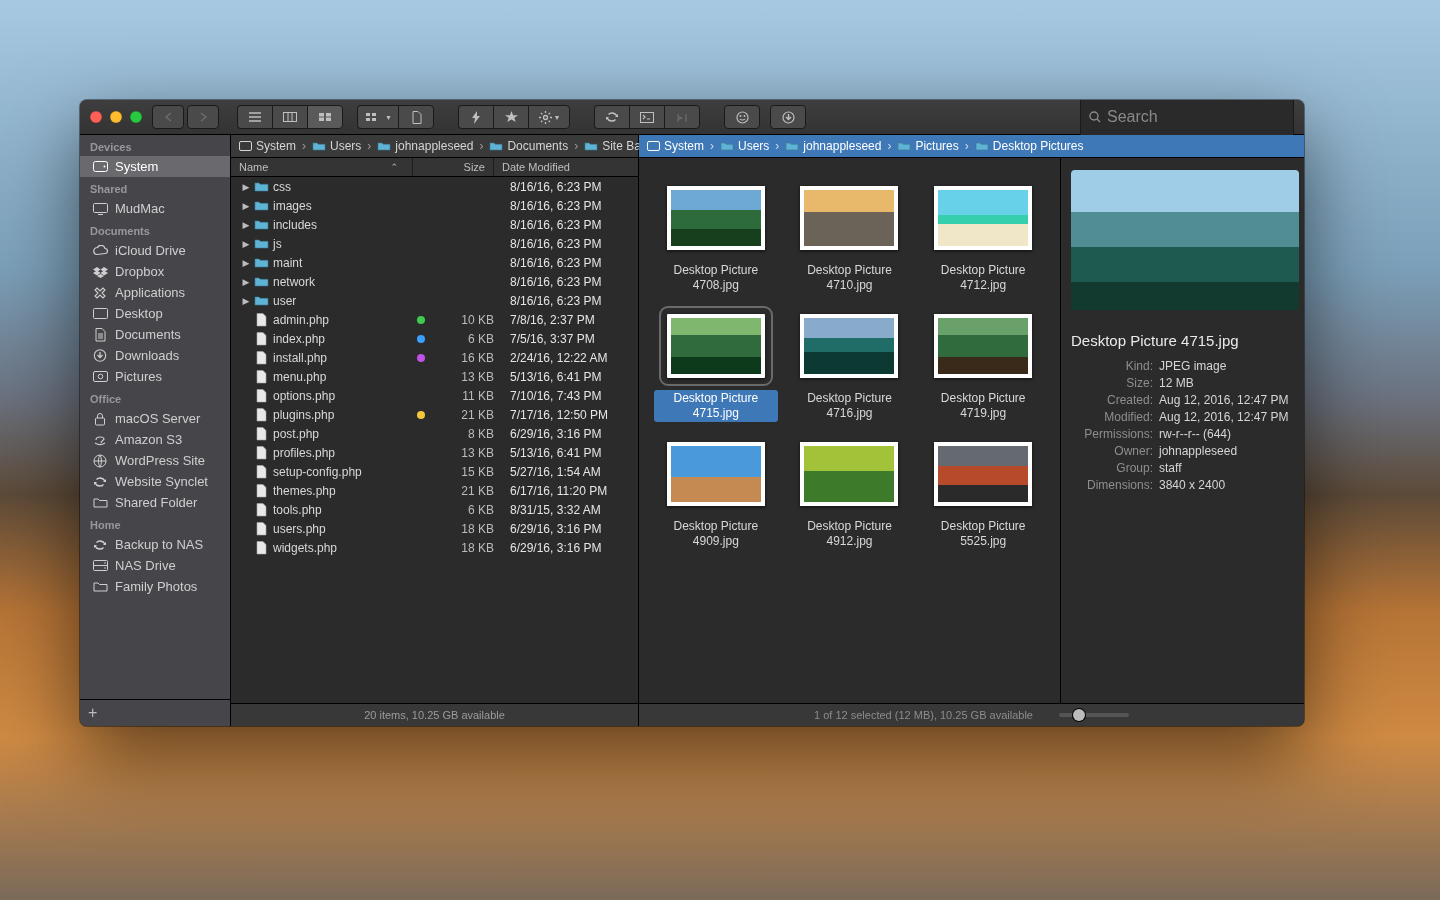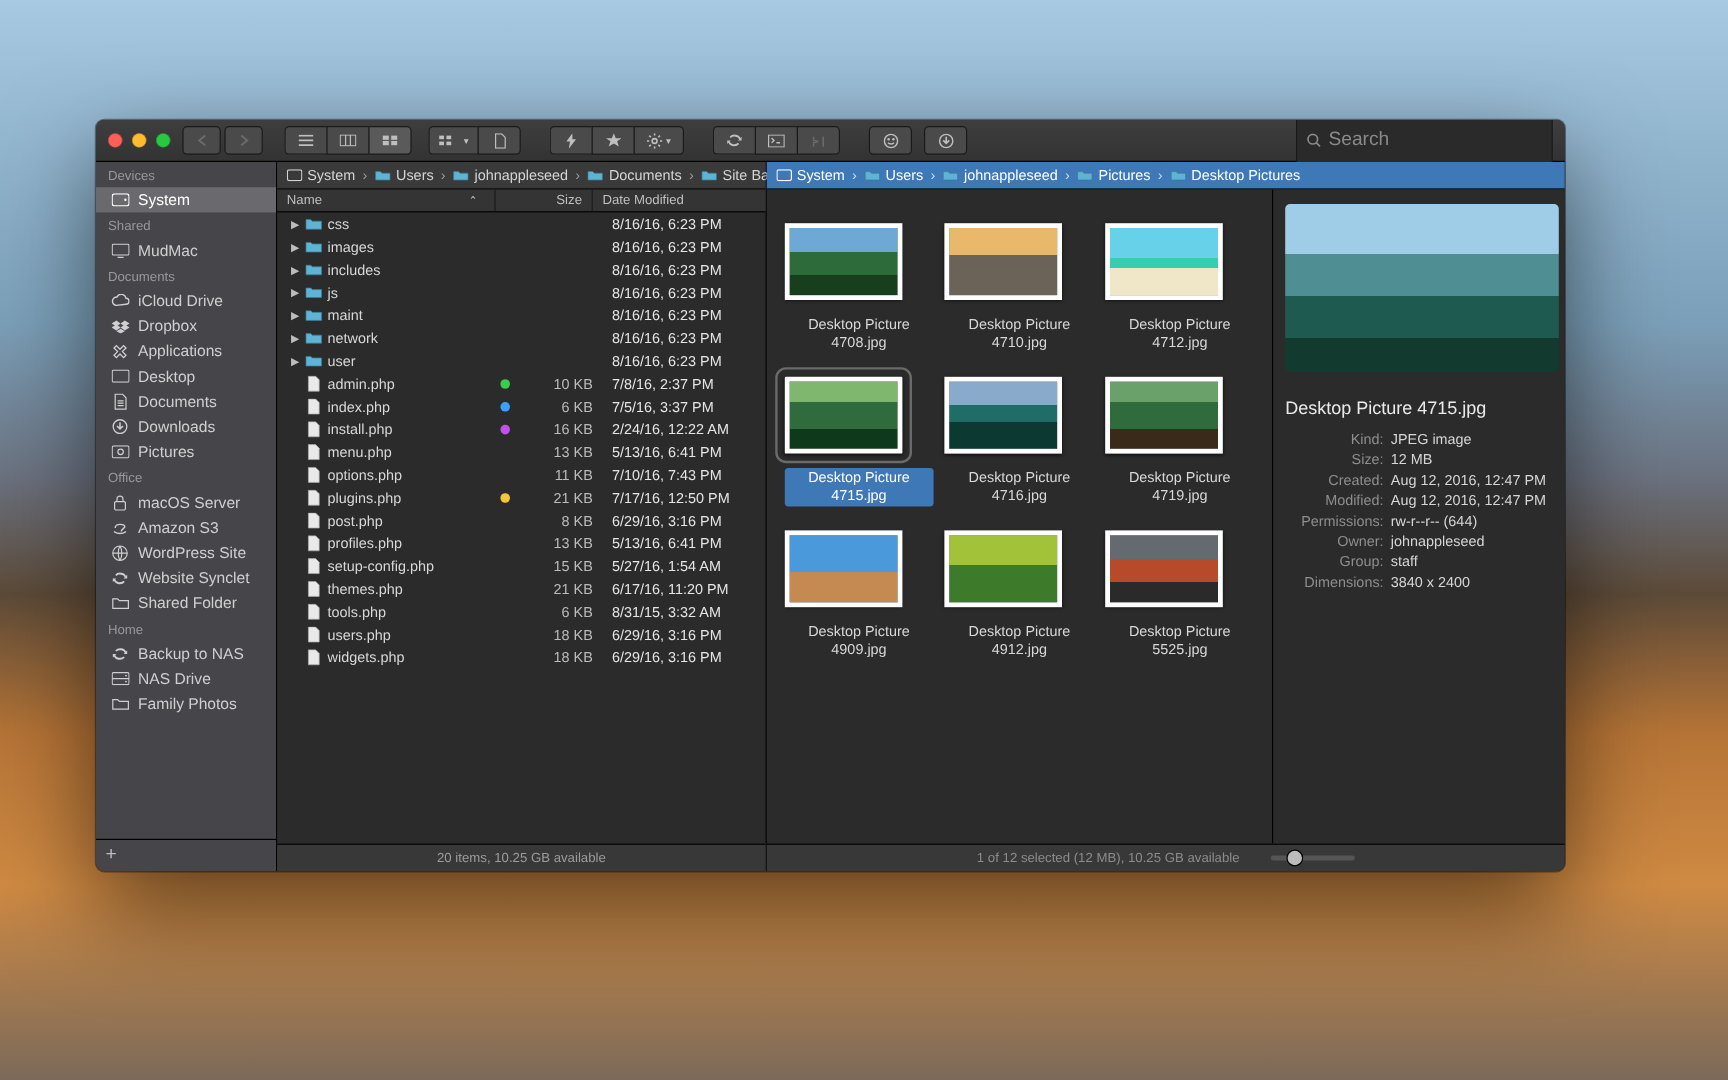--- a/index.html
+++ b/index.html
@@ -19,21 +19,21 @@
 .seg .pill:last-child{border-radius:0 4px 4px 0;border-right-width:1px}
 .pill.active{background:#5a5a5a}
 .toolgap{width:10px}
 .pill.sq{width:34px}
 .pill.wide{width:40px}
 .spacer{flex:1}
 .search{width:196px;height:22px;background:#2a2a2a;border:1px solid #1a1a1a;border-radius:4px;display:flex;align-items:center;color:#8a8a8a;font-size:16px;padding:12px 8px;gap:6px}
 .body{flex:1;display:flex;min-height:0}
 .sidebar{width:150px;background:#46464a;border-right:1px solid #000;color:#cfcfd1;font-size:13px;overflow:hidden;display:flex;flex-direction:column}
 .side-scroll{flex:1;overflow:hidden}
-.grouphdr{font-size:11px;color:#98989c;padding:6px 10px 3px;font-weight:400}
+.grouphdr{font-size:11px;color:#98989c;padding:6px 10px 3px;font-weight:700}
 .sideitem{display:flex;align-items:center;gap:7px;padding:3px 10px 3px 12px;cursor:default;white-space:nowrap}
 .sideitem.sel{background:#6a6a6e;color:#fff}
 .sideitem .ico{width:16px;display:flex;justify-content:center;color:inherit}
 .addbtn{padding:4px 8px;color:#bcbcbc;font-size:16px;border-top:1px solid #000}
 .panels{flex:1;display:flex;min-height:0}
 .leftpanel{width:407px;display:flex;flex-direction:column;border-right:1px solid #000;background:#2b2b2b}
 .rightpanel{flex:1;display:flex;flex-direction:column;background:#2b2b2b}
 .pathbar{height:22px;background:#3a3a3a;border-bottom:1px solid #000;display:flex;align-items:center;padding:0 8px;font-size:12px;color:#d5d5d5;gap:4px;white-space:nowrap}
 .pathbar.sel{background:#3e78b7;color:#fff}
 .pathseg{display:flex;align-items:center;gap:4px}
@@ -49,21 +49,21 @@
 .row .tw{width:14px;color:#bcbcbc;font-size:9px;text-align:center}
 .row .fi{width:16px;display:flex;justify-content:center}
 .row .nm{flex:1;padding-left:4px}
 .row .tag{width:18px;display:flex;justify-content:center}
 .row .tag span{width:8px;height:8px;border-radius:50%}
 .row .sz{width:64px;text-align:right;color:#bcbcbc;padding-right:8px}
 .row .dt{width:128px;color:#e5e5e5;padding-left:8px}
 .status{height:22px;background:#383838;border-top:1px solid #000;color:#9c9c9c;font-size:11px;display:flex;align-items:center;justify-content:center}
 .rightinner{flex:1;display:flex;min-height:0}
 .grid{flex:1;padding:28px 14px 10px;display:grid;grid-template-columns:repeat(3,1fr);gap:20px 8px;align-content:start;justify-items:center;overflow:hidden}
-.thumbwrap{display:flex;flex-direction:column;width:124px}
+.thumbwrap{display:flex;flex-direction:column;align-items:center;width:124px}
 .thumb{width:98px;height:64px;background:#fff;border:4px solid #fff;box-shadow:0 1px 3px rgba(0,0,0,.7);box-sizing:border-box}
 .thumblabel{margin-top:12px;font-size:12px;color:#d8d8d8;text-align:center;line-height:1.25;padding:1px 4px;border-radius:3px}
 .thumbwrap.sel .thumblabel{background:#3e78b7;color:#fff}
 .thumbwrap.sel .thumb{outline:2px solid #6a6a6a;outline-offset:6px;border-radius:1px}
 .preview{width:244px;border-left:1px solid #000;background:#2b2b2b;padding:12px 10px;box-sizing:border-box;display:flex;flex-direction:column;font-size:12px;color:#cfcfcf}
 .previewimg{width:228px;height:140px;border-radius:4px;background:#777}
 .previewtitle{font-size:15px;color:#eaeaea;margin:22px 0 10px;font-weight:500}
 .meta{display:grid;grid-template-columns:82px 1fr;row-gap:3px;column-gap:6px}
 .meta .k{color:#8e8e8e;text-align:right}
 .meta .v{color:#d6d6d6}

